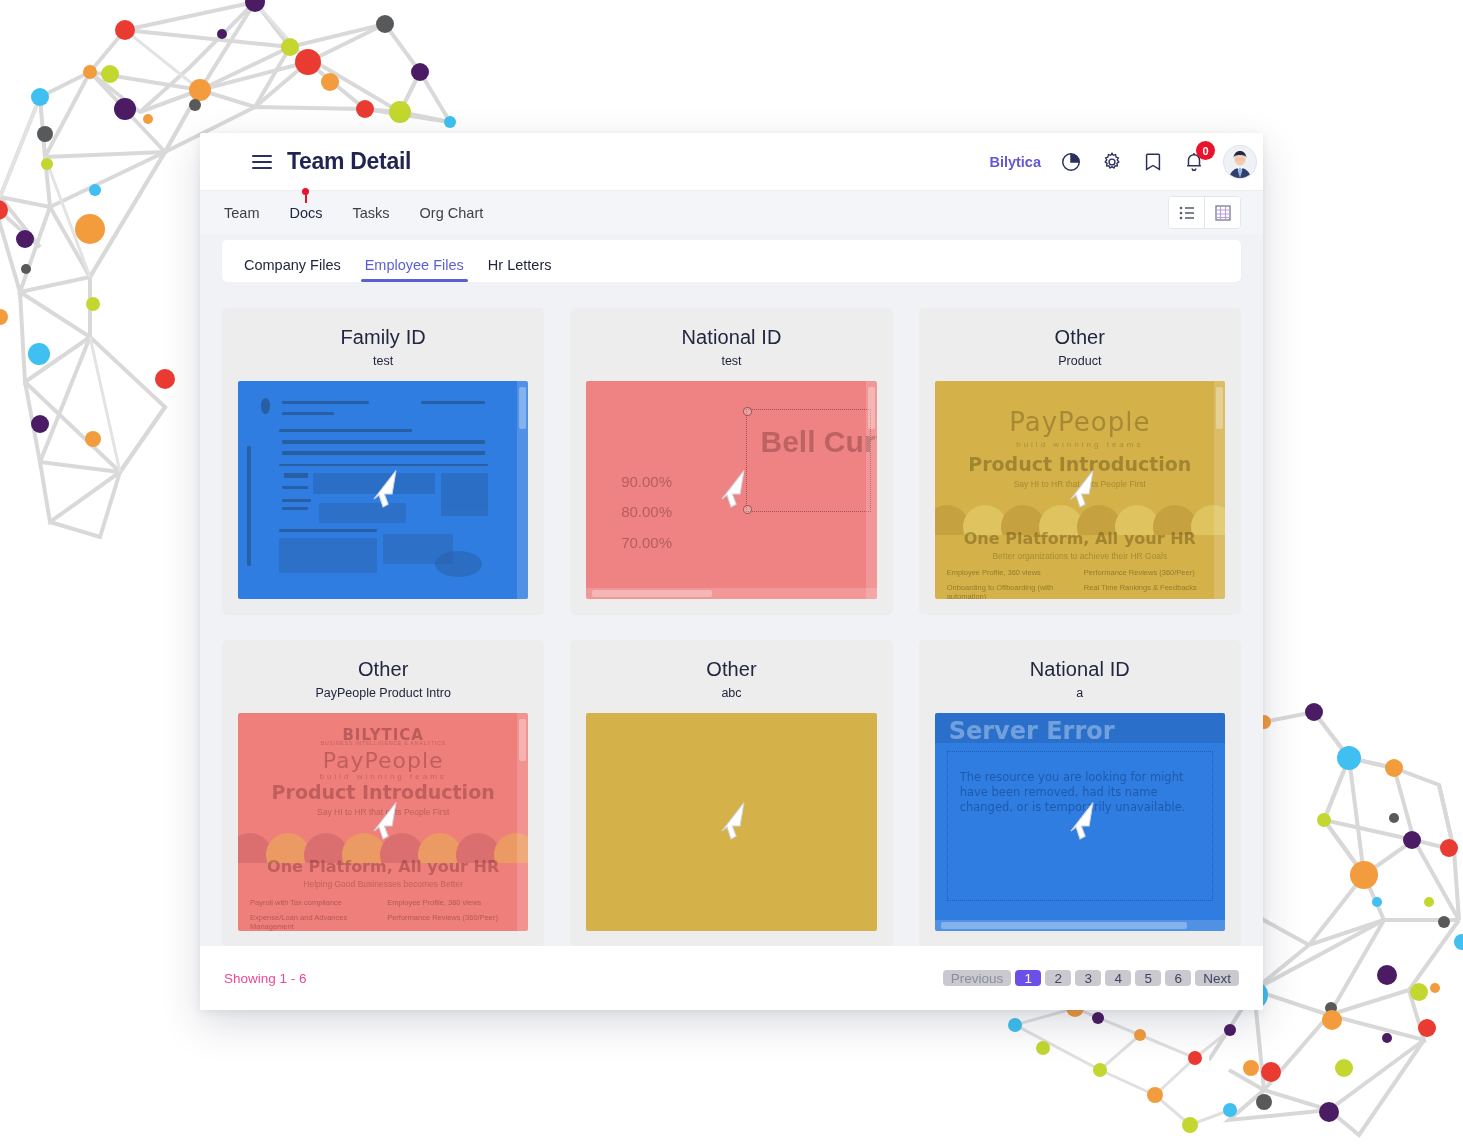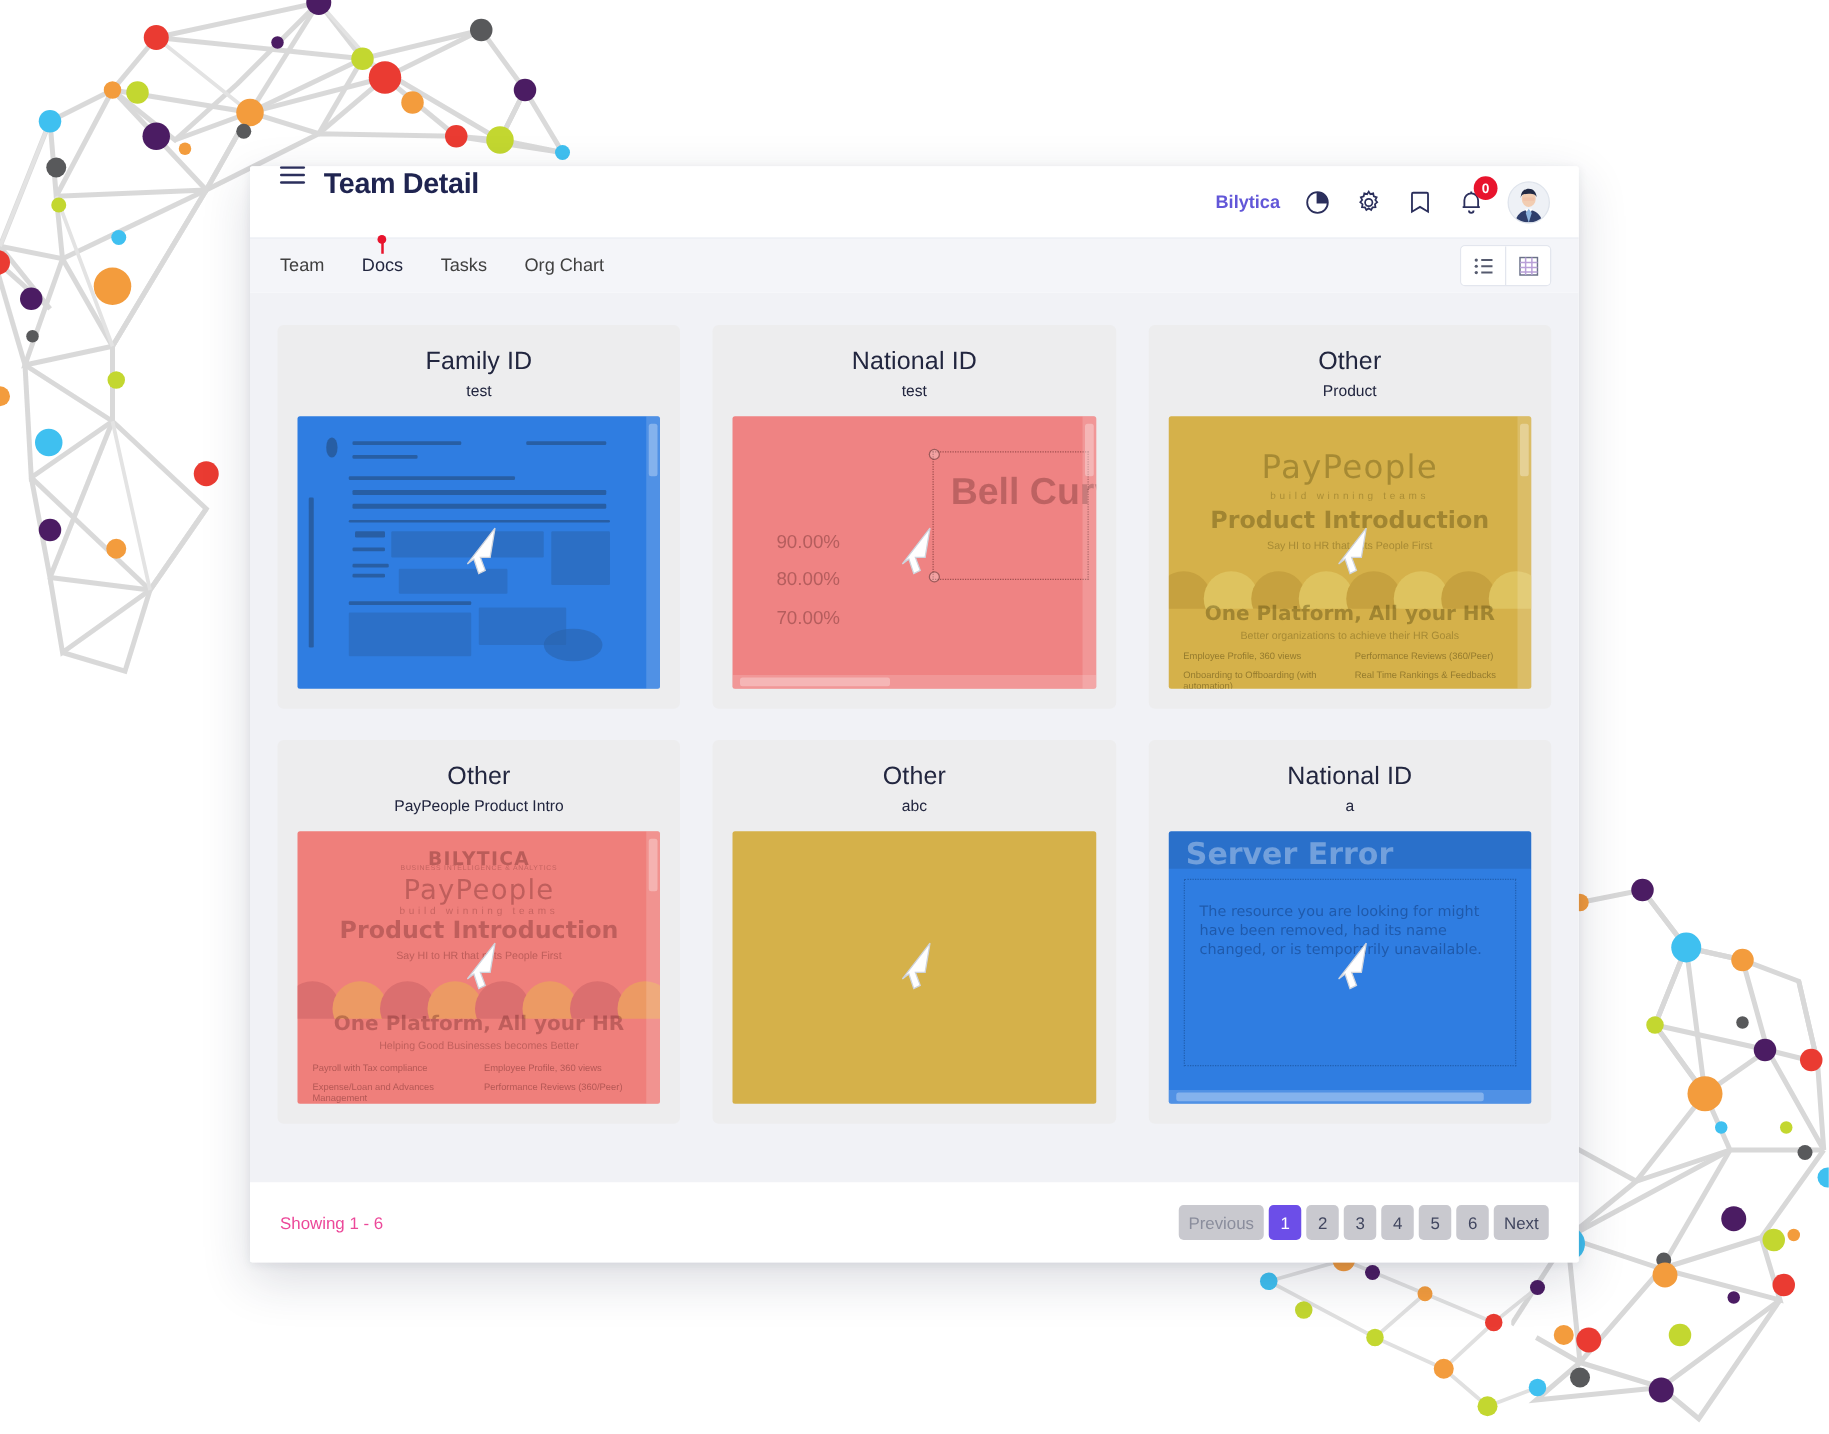--- a/index.html
+++ b/index.html
@@ -41,22 +41,24 @@
     display: flex;
     flex-direction: column;
   }
 
   
   .topbar {
     height: 57px;
     flex: 0 0 57px;
     background: #ffffff;
     display: flex;
-    padding: 0 23px 0 24px;
+    align-items: center;
+    padding: 0 6px 0 24px;
     box-sizing: border-box;
+    margin-left: 28px;
   }
   .hamburger {
     width: 20px;
     height: 14px;
     display: flex;
     flex-direction: column;
     justify-content: space-between;
     margin-right: 15px;
     cursor: pointer;
   }
@@ -451,21 +453,21 @@
     font-size: 13.5px;
     color: #ec4899;
   }
   .pager {
     margin-left: auto;
     display: flex;
     gap: 4px;
   }
   .pg {
     min-width: 26px;
-    height: 28px;
+    height: 16px;
     border-radius: 4px;
     background: #c9c9cf;
     color: #41465f;
     font-size: 13.5px;
     display: flex;
     align-items: center;
     justify-content: center;
     padding: 0 8px;
     box-sizing: border-box;
     cursor: pointer;
@@ -709,20 +711,27 @@
       </div>
       <div class="view-btn">
         <svg width="16" height="16" viewBox="0 0 16 16" fill="none" stroke="#6b7189" stroke-width="1.2">
           <rect x="1" y="1" width="14" height="14"></rect>
           <path d="M1 5h14M1 9h14M1 12.5h14M5.5 1v14M10.5 1v14" stroke="#b9a0d8"></path>
         </svg>
       </div>
     </div>
   </div>
 
+  <div class="tabstrip-wrap">
+    <div class="tabstrip">
+      <div class="tab">Company Files</div>
+      <div class="tab active">Employee Files</div>
+      <div class="tab">Hr Letters</div>
+    </div>
+  </div>
 
   <div class="content">
     <div class="grid">
 
       <div class="doc-card">
         <div class="doc-title">Family ID</div>
         <div class="doc-sub">test</div>
         <div class="thumb" style="background:#2f7de1">
           <div class="mock">
             <div class="mock-line" style="left:8%;top:8%;width:3%;height:7%;border-radius:50%;"></div>

